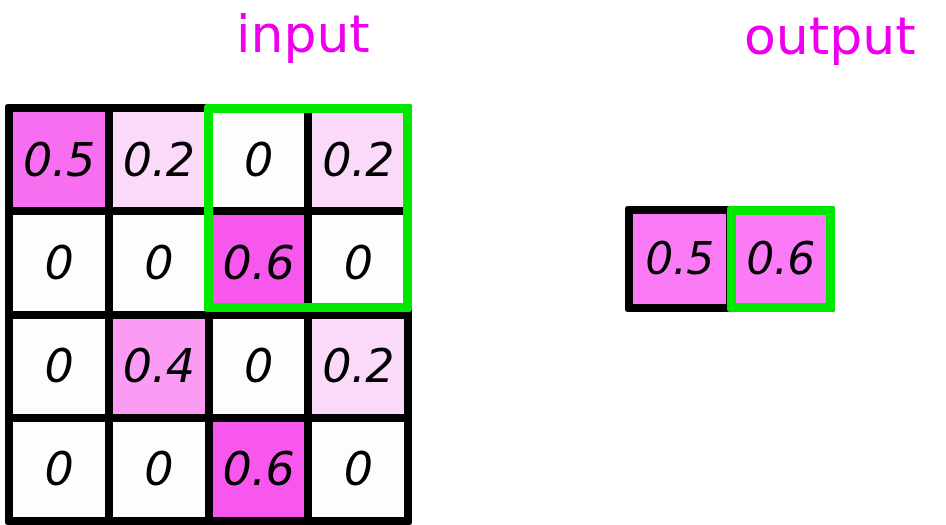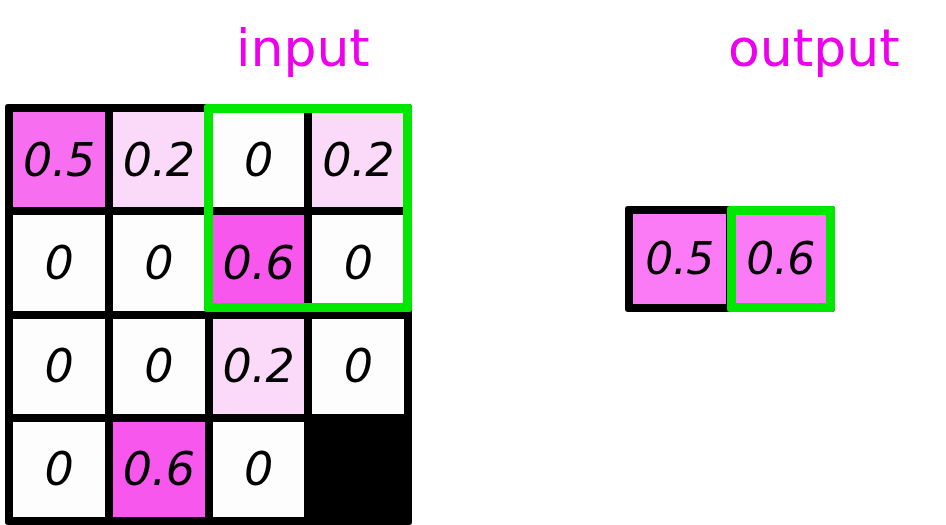--- a/index.html
+++ b/index.html
@@ -17,22 +17,22 @@
 
   
   .title {
     position: absolute;
     font-size: 52px;
     line-height: 1;
     font-weight: 400;
     white-space: nowrap;
     user-select: none;
   }
-  #input-title  { left: 236px; top: 22px; }
-  #output-title { left: 728px; top: 10px; margin-top: 12px; }
+  #input-title  { left: 236px; top: 8px; }
+  #output-title { left: 744px; top: 10px; }
 
   
   .grid {
     position: absolute;
     display: grid;
     background: #000000;
     box-sizing: border-box;
   }
 
   #input-grid {
@@ -109,20 +109,21 @@
 <div class="grid" id="input-grid" style="background: rgb(0, 0, 0);">
     <div class="cell" style="background: rgb(248, 110, 240); color: rgb(0, 0, 0);">0.5</div>
     <div class="cell" style="background: rgb(251, 217, 248); color: rgb(0, 0, 0);">0.2</div>
     <div class="cell" style="background: rgb(253, 253, 253); color: rgb(0, 0, 0);">0</div>
     <div class="cell" style="background: rgb(251, 217, 248); color: rgb(0, 0, 0);">0.2</div>
     <div class="cell" style="background: rgb(253, 253, 253); color: rgb(0, 0, 0);">0</div>
     <div class="cell" style="background: rgb(253, 253, 253); color: rgb(0, 0, 0);">0</div>
     <div class="cell" style="background: rgb(248, 87, 238); color: rgb(0, 0, 0);">0.6</div>
     <div class="cell" style="background: rgb(253, 253, 253); color: rgb(0, 0, 0);">0</div>
     <div class="cell" style="background: rgb(253, 253, 253); color: rgb(0, 0, 0);">0</div>
+    <div class="cell" style="background: rgb(250, 155, 244); color: rgb(0, 0, 0);">0.4</div>
     <div class="cell" style="background: rgb(253, 253, 253); color: rgb(0, 0, 0);">0</div>
     <div class="cell" style="background: rgb(251, 217, 248); color: rgb(0, 0, 0);">0.2</div>
     <div class="cell" style="background: rgb(253, 253, 253); color: rgb(0, 0, 0);">0</div>
     <div class="cell" style="background: rgb(253, 253, 253); color: rgb(0, 0, 0);">0</div>
     <div class="cell" style="background: rgb(248, 87, 238); color: rgb(0, 0, 0);">0.6</div>
     <div class="cell" style="background: rgb(253, 253, 253); color: rgb(0, 0, 0);">0</div>
   </div>
 
 <div class="highlight" id="input-highlight" style="border-color: rgb(0, 232, 0);"></div>
 

